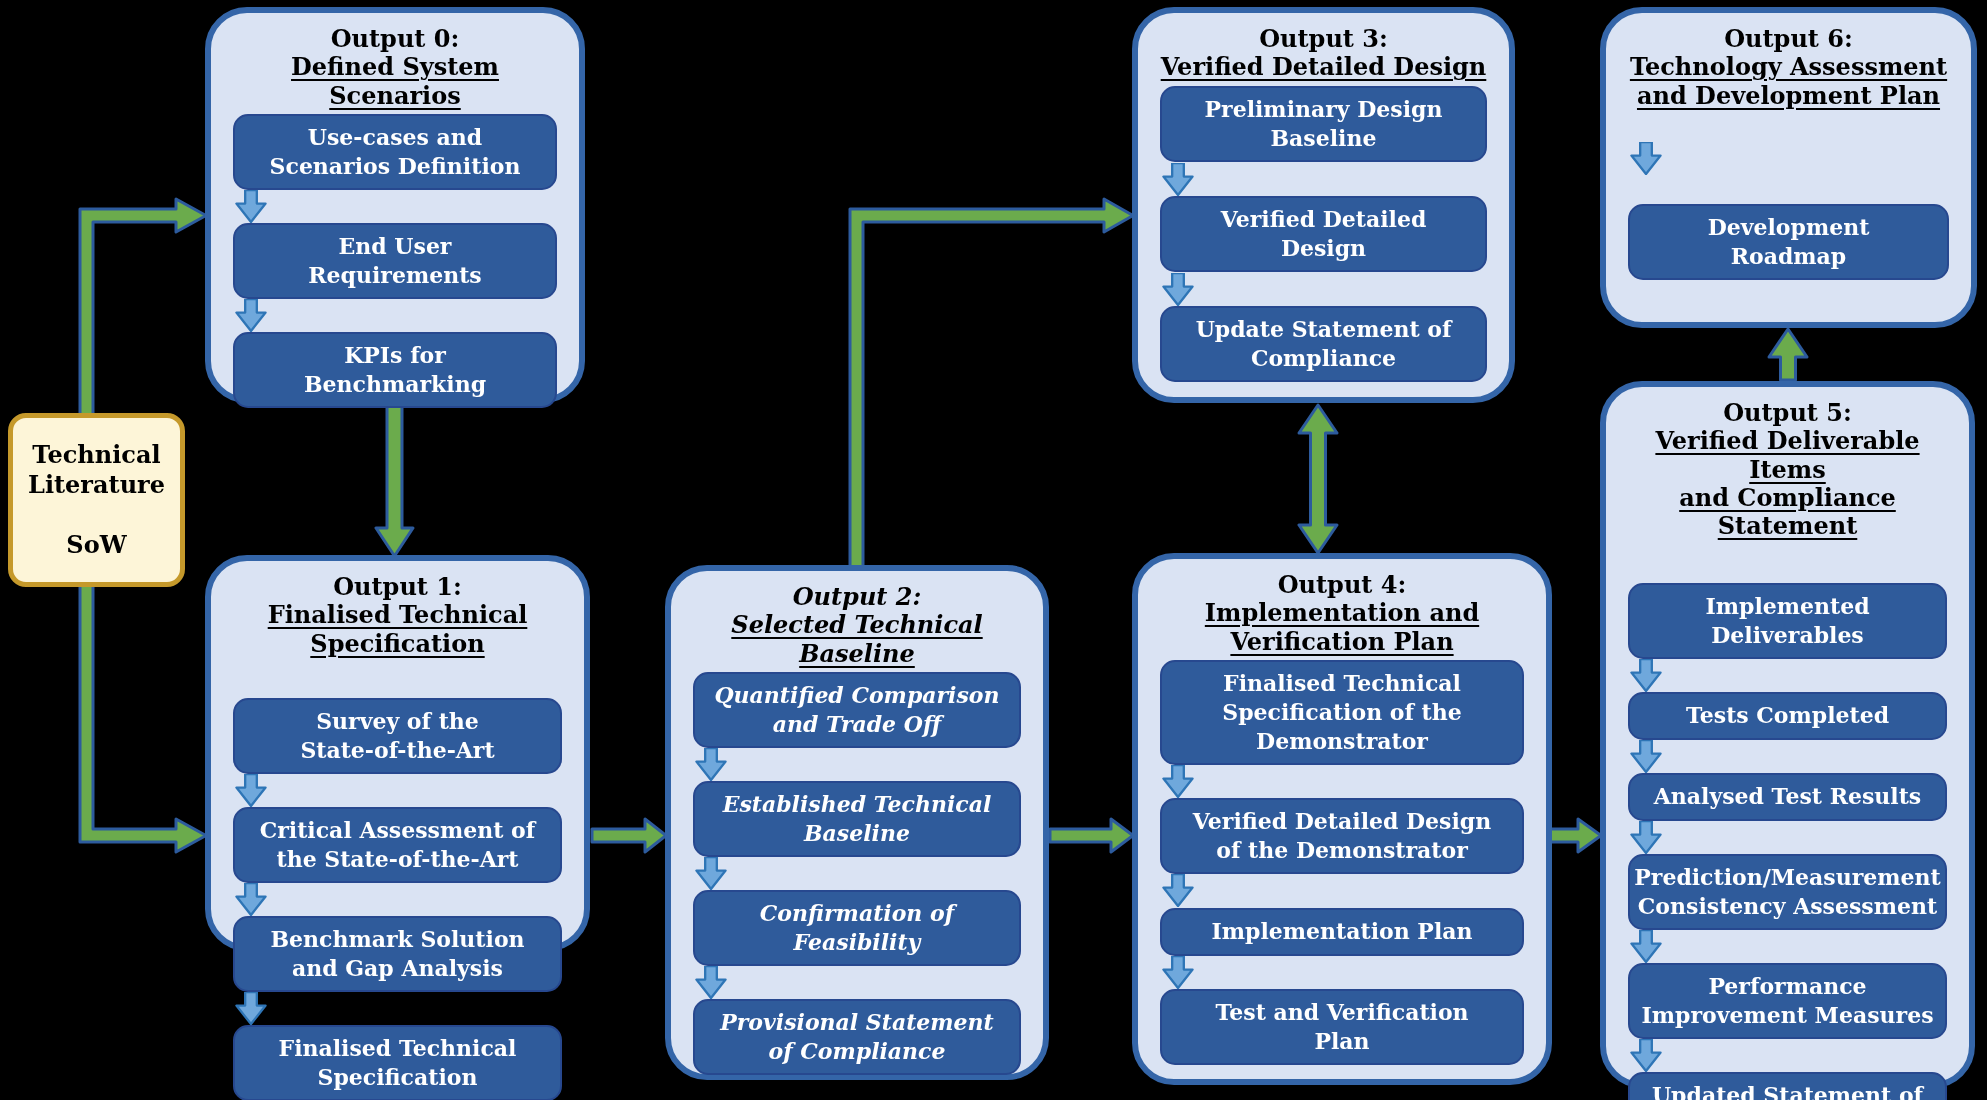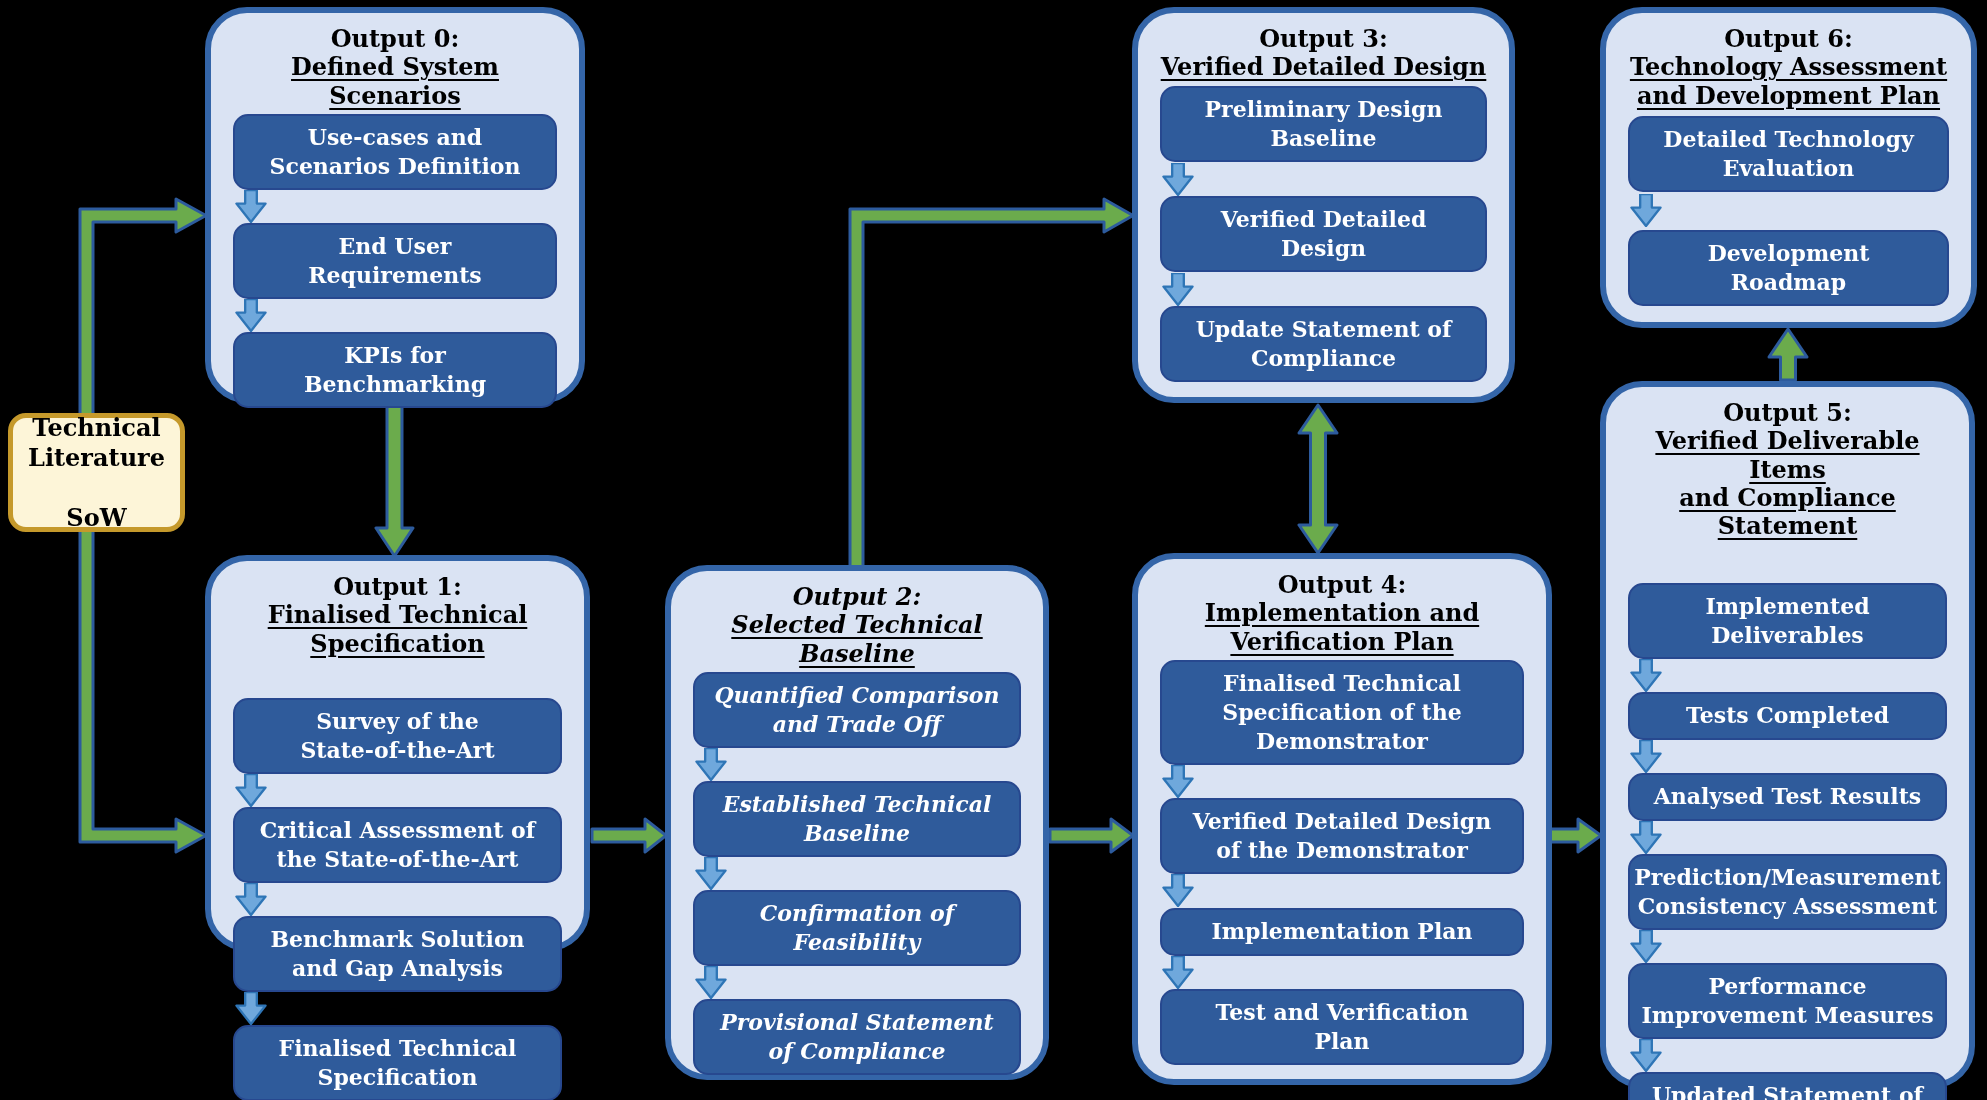--- a/index.html
+++ b/index.html
@@ -35,21 +35,21 @@
   .blue-arrow{width:36px;height:33px;flex:0 0 auto;}
   .blue-arrow polygon{fill:var(--blue-arrow-fill);stroke:var(--blue-arrow-stroke);stroke-width:2.4;stroke-linejoin:round;}
   #out0{left:205px;top:7px;width:380px;height:396px;}
   #out1{left:205px;top:555px;width:385px;height:396px;gap:36px;}
   #out2{left:665px;top:565px;width:384px;height:515px;font-style:italic;}
   #out3{left:1132px;top:7px;width:383px;height:396px;}
   #out4{left:1132px;top:553px;width:420px;height:532px;}
   #out5{left:1600px;top:381px;width:375px;height:707px;gap:38px;}
   #out6{left:1600px;top:7px;width:377px;height:321px;}
   #source-box{
-    position:absolute;z-index:3;left:8px;top:413px;width:177px;height:119px;
+    position:absolute;z-index:3;left:8px;top:413px;width:177px;height:174px;
     background:var(--source-fill);border:5px solid var(--source-border);border-radius:18px;
     box-sizing:border-box;display:flex;align-items:center;justify-content:center;
   }
   #source-box .slabel2{
     color:#000;font-weight:bold;font-size:24px;line-height:1.25;text-align:center;white-space:pre-line;
   }
 </style>
 </head>
 <body>
 
@@ -276,24 +276,20 @@
   </div>
 </section>
 
 <section class="panel" id="out6">
   <header class="ptitle">
     <div class="t1">Output 6:</div>
     <div class="t2">Technology Assessment
 and Development Plan</div>
   </header>
   <div class="steps">
-    <div class="step">
-        <span class="slabel">Detailed Technology
-Evaluation</span>
-      </div>
     <svg class="blue-arrow" viewBox="0 0 36 34">
         <polygon points="12,0 24,0 24,14 33,14 18,33 3,14 12,14"></polygon>
       </svg>
     <div class="step">
         <span class="slabel">Development
 Roadmap</span>
       </div>
   </div>
 </section>
 

